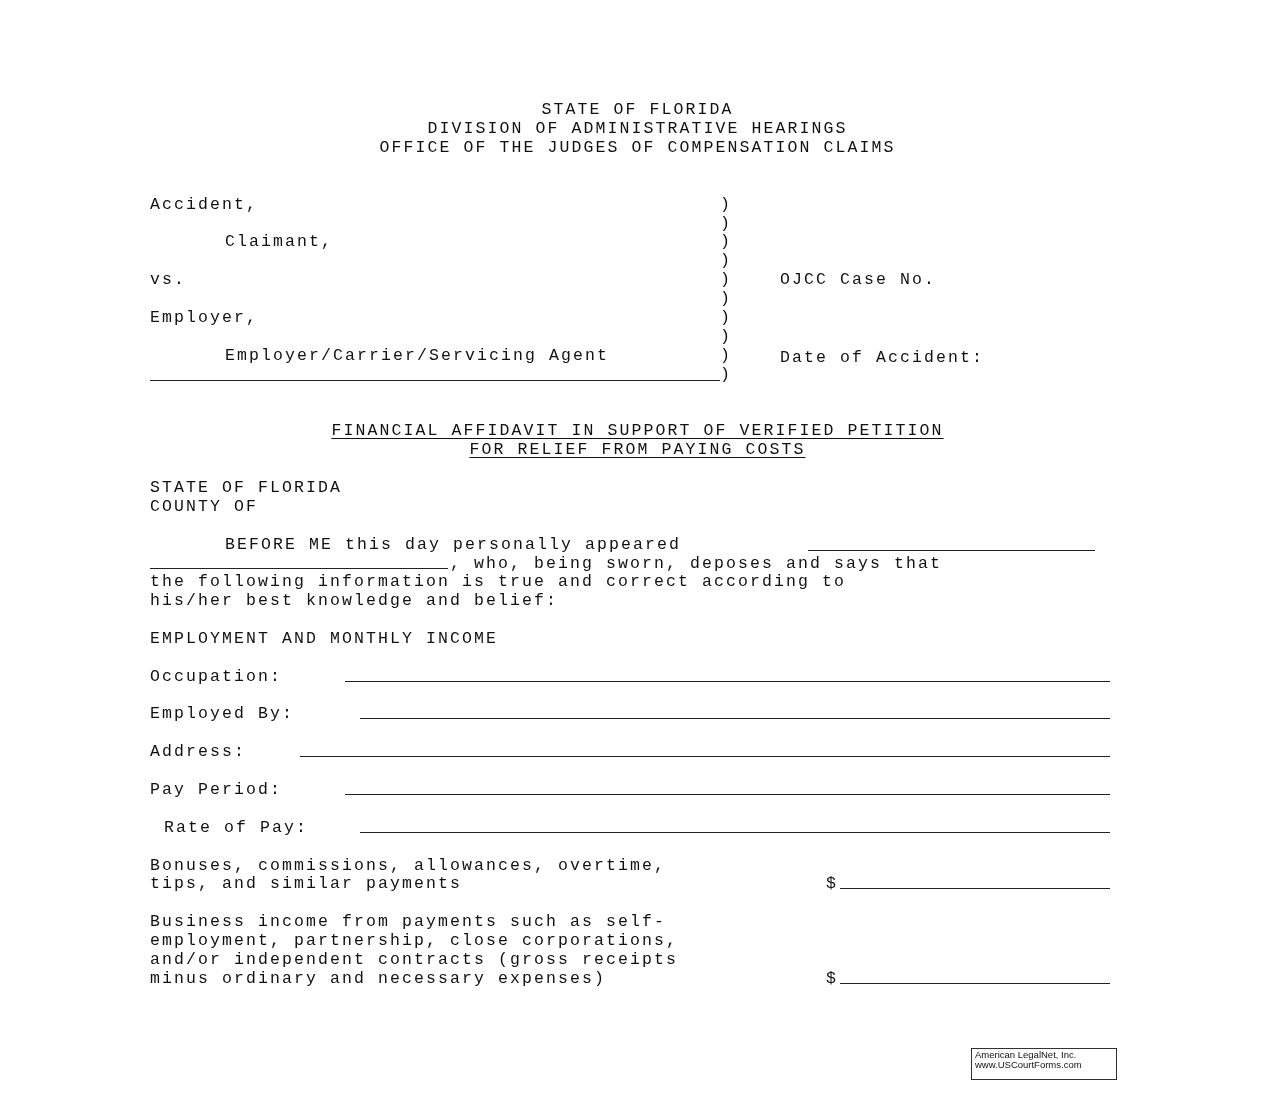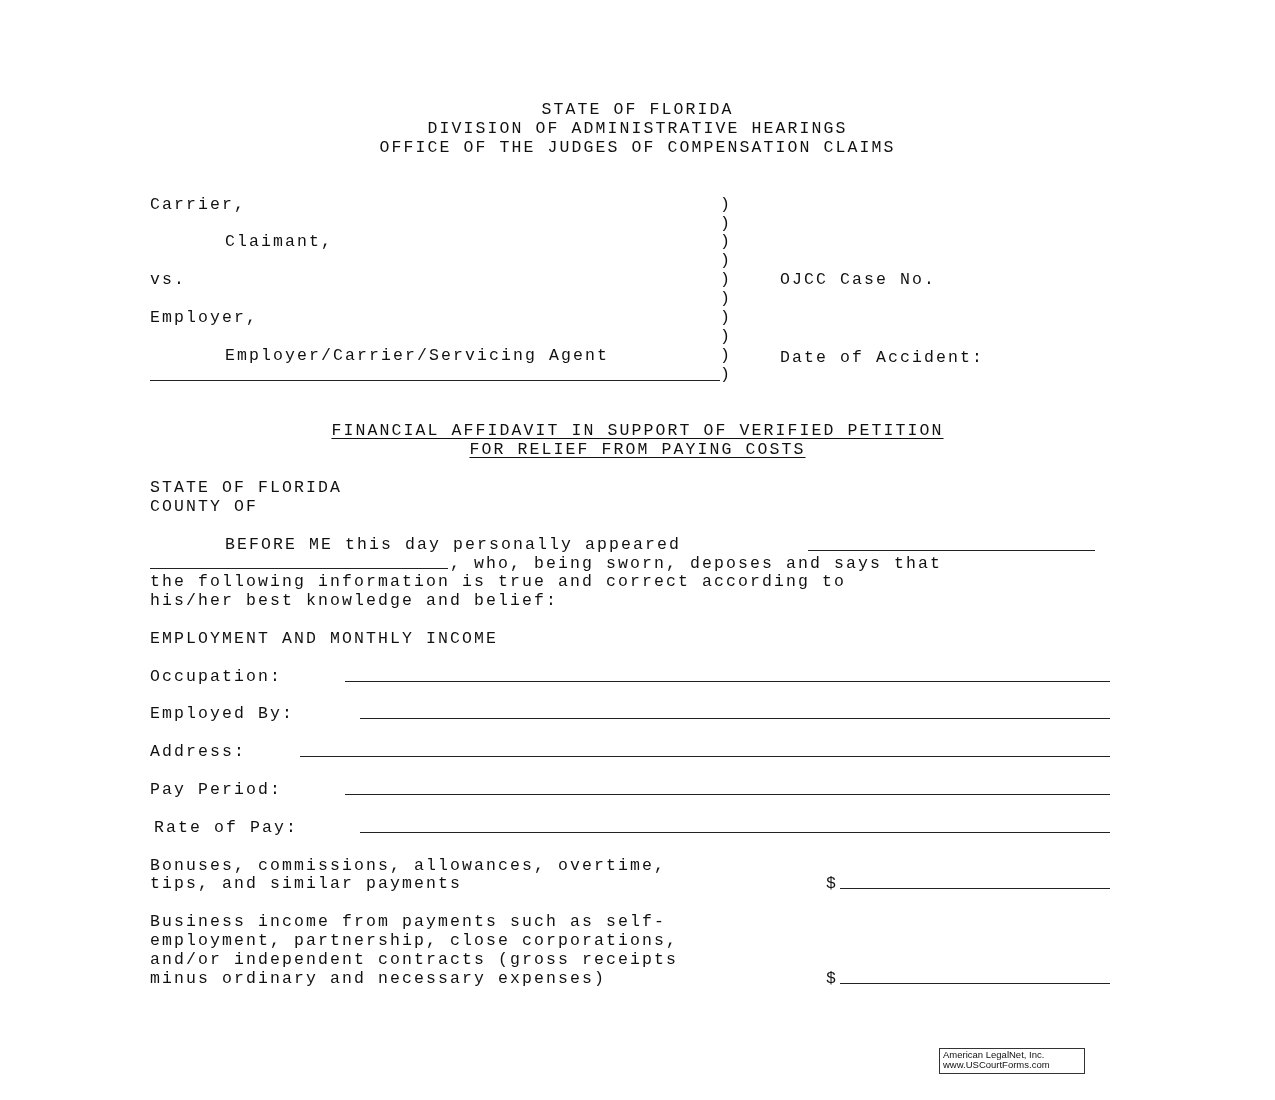--- a/index.html
+++ b/index.html
@@ -3,32 +3,32 @@
 <meta charset="utf-8">
 <style>
   html, body { margin: 0; padding: 0; background: #ffffff; }
   body { width: 1275px; height: 1100px; position: relative; overflow: hidden;
          font-family: "Liberation Mono", "DejaVu Sans Mono", monospace; color: #111; }
   .t { position: absolute; white-space: pre; font-size: 16.5px; letter-spacing: 2.1px; line-height: 19px; }
   .center { left: 0; width: 1275px; text-align: center; }
   .u { text-decoration: underline; text-underline-offset: 3px; }
   .line { position: absolute; height: 0; border-bottom: 1.3px solid #222; }
   .paren { position: absolute; left: 720px; font-size: 16.5px; line-height: 19px; }
-  .footer-box { position: absolute; left: 939px; top: 1048px; width: 146px; height: 26px;
+  .footer-box { position: absolute; left: 971px; top: 1048px; width: 146px; height: 32px;
                 border: 1px solid #333; font-family: "Liberation Sans", sans-serif;
                 font-size: 9.5px; line-height: 10px; padding: 1px 0 0 3px; box-sizing: border-box; }
 </style>
 </head>
 <body>
 
 <div class="t center" style="top:100px;">STATE OF FLORIDA</div>
 <div class="t center" style="top:119px;">DIVISION OF ADMINISTRATIVE HEARINGS</div>
 <div class="t center" style="top:138px;">OFFICE OF THE JUDGES OF COMPENSATION CLAIMS</div>
 
-<div class="t" style="left:150px; top:195px;">Carrier,</div>
+<div class="t" style="left:150px; top:195px;">Accident,</div>
 <div class="t" style="left:225px; top:232px;">Claimant,</div>
 <div class="t" style="left:150px; top:270px;">vs.</div>
 <div class="t" style="left:150px; top:308px;text-align:center;">Employer,</div>
 <div class="t" style="left:225px; top:346px;">Employer/Carrier/Servicing Agent</div>
 <div class="line" style="left:150px; top:380px; width:570px;"></div>
 
 <div class="paren" style="top:195px;">)</div>
 <div class="paren" style="top:214px;">)</div>
 <div class="paren" style="top:232px;">)</div>
 <div class="paren" style="top:251px;">)</div>
@@ -62,21 +62,21 @@
 
 <div class="t" style="left:150px; top:704px;">Employed By:</div>
 <div class="line" style="left:360px; top:718px; width:750px;"></div>
 
 <div class="t" style="left:150px; top:742px;">Address:</div>
 <div class="line" style="left:300px; top:756px; width:810px;"></div>
 
 <div class="t" style="left:150px; top:780px;">Pay Period:</div>
 <div class="line" style="left:345px; top:794px; width:765px;"></div>
 
-<div class="t" style="left:154px; top:818px;">Rate of Pay:</div>
+<div class="t" style="left:164px; top:818px;">Rate of Pay:</div>
 <div class="line" style="left:360px; top:832px; width:750px;"></div>
 
 <div class="t" style="left:150px; top:856px;">Bonuses, commissions, allowances, overtime,</div>
 <div class="t" style="left:150px; top:874px;">tips, and similar payments</div>
 <div class="t" style="left:826px; top:874px;">$</div>
 <div class="line" style="left:840px; top:888px; width:270px;"></div>
 
 <div class="t" style="left:150px; top:912px;">Business income from payments such as self-</div>
 <div class="t" style="left:150px; top:931px;">employment, partnership, close corporations,</div>
 <div class="t" style="left:150px; top:950px;">and/or independent contracts (gross receipts</div>

